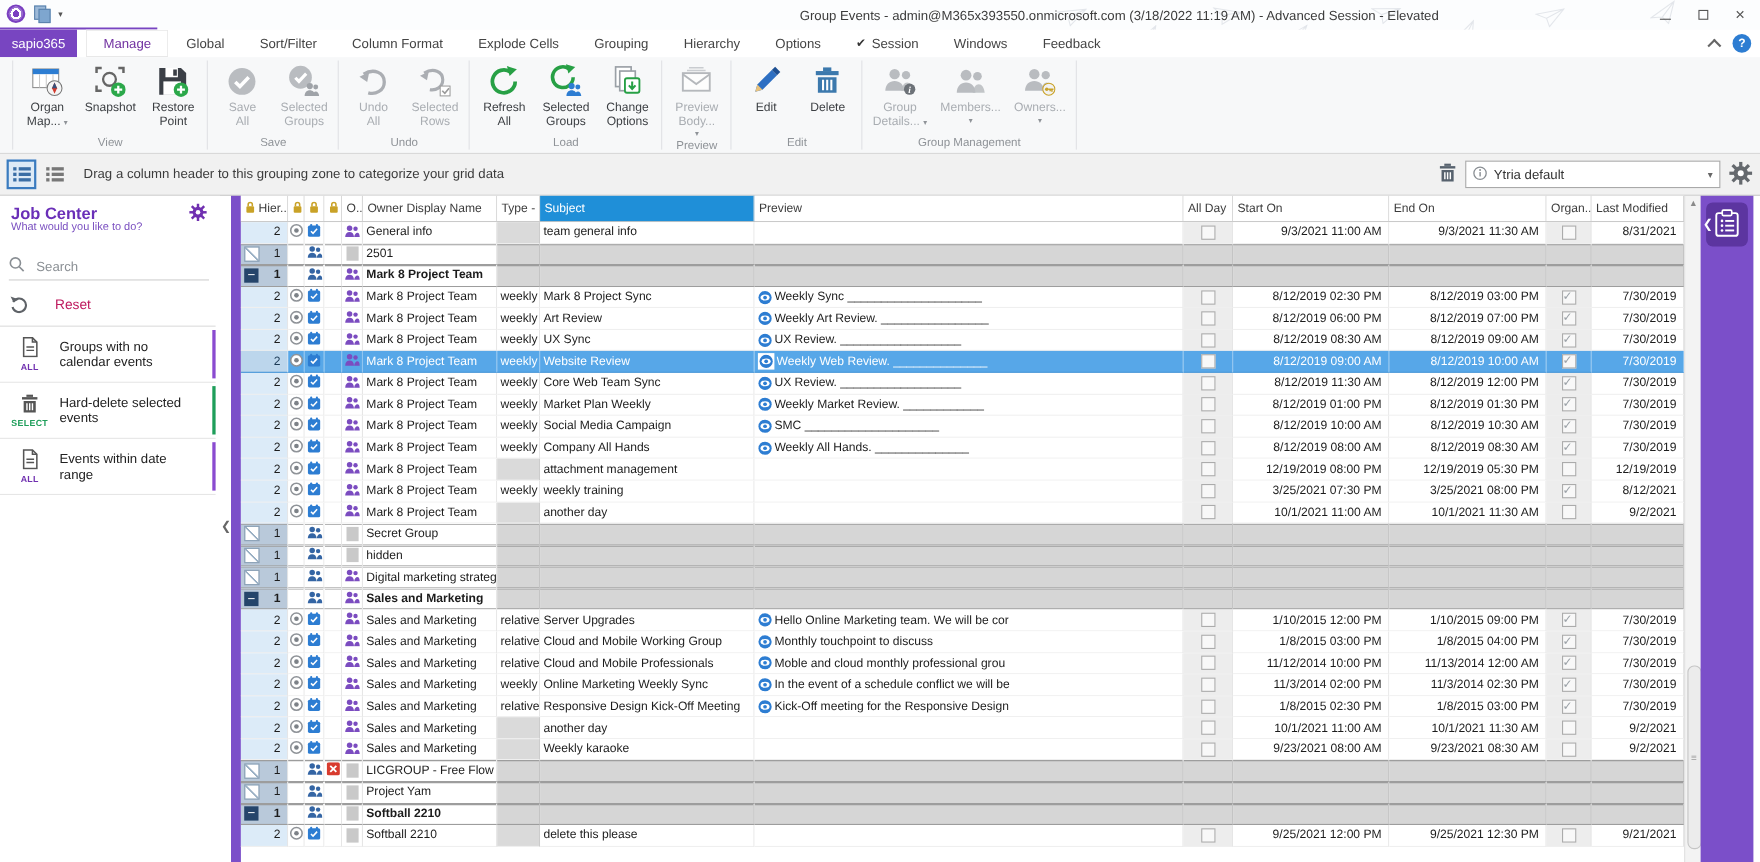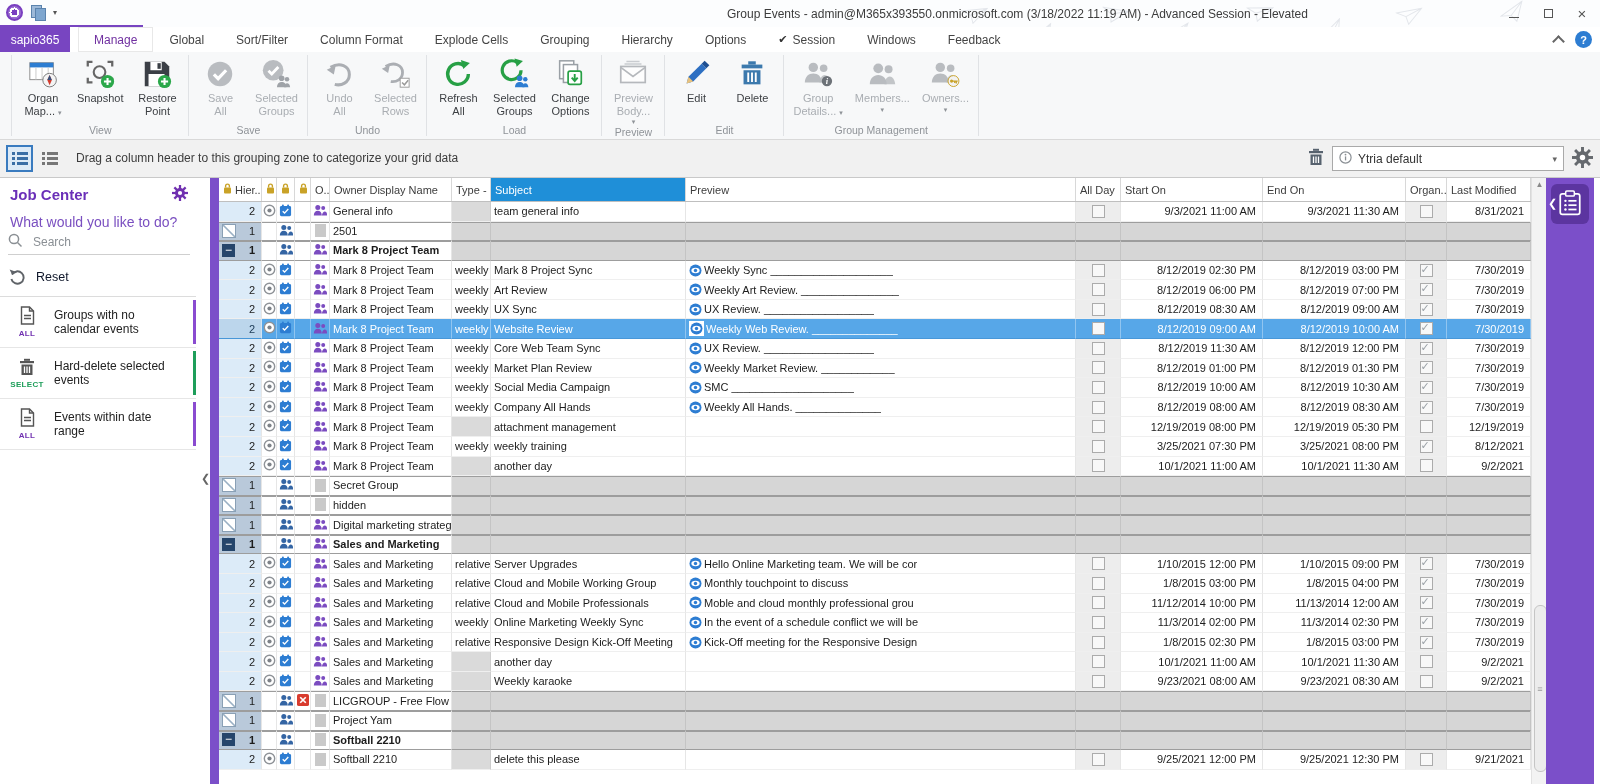--- a/index.html
+++ b/index.html
@@ -62,25 +62,25 @@
   .loglyph .bar{width:11px;height:3px}
   #gbar-hint{position:absolute;left:76px;top:11px;font-size:12px;color:#3c3c3c}
   #gbar-right{position:absolute;right:7px;top:6px;display:flex;align-items:center;gap:8px}
   #view-select{width:232px;height:25px;background:#fff;border:1px solid #a9a9a9;display:flex;
                align-items:center;padding:0 6px;gap:6px;box-sizing:border-box;font-size:12px;color:#333}
   #view-select .dd{margin-left:auto;font-size:9px;color:#666}
   
   #sidebar{left:0;top:178px;width:200px;height:606px;background:#fff}
   #sb-title{position:absolute;left:10px;top:8px;font-size:15px;font-weight:bold;color:#6a2fb8}
   #sb-gear{position:absolute;right:12px;top:7px}
-  #sb-sub{position:absolute;left:10px;top:36px;font-size:14px;color:#7a4fc0}
+  #sb-sub{position:absolute;left:10px;top:23px;font-size:10px;color:#7a4fc0}
   #sb-search{position:absolute;left:8px;top:52px;width:182px;height:24px;display:flex;align-items:center;
              gap:10px;border-bottom:1px solid #cfcfcf;color:#8a8f94;font-size:12px}
-  #sb-reset{position:absolute;left:8px;top:86px;width:182px;height:26px;display:flex;align-items:center;gap:10px;
-            font-size:12.5px;color:#0f172a}
+  #sb-reset{position:absolute;left:8px;top:86px;width:182px;height:26px;display:flex;align-items:center;gap:24px;
+            font-size:12.5px;color:#be185d}
   #sb-sep{position:absolute;left:0;top:118px;width:196px;height:1px;background:#dcdcdc}
   #sb-actions{position:absolute;left:0;top:119px;width:196px}
   .sb-item{position:relative;display:flex;align-items:center;gap:10px;padding:7px 10px 7px 10px;border-bottom:1px solid #e6e6e6;min-height:36px}
   .sb-ic{display:flex;flex-direction:column;align-items:center;width:34px;flex:none}
   .sb-badge{font-size:8px;font-weight:bold;letter-spacing:.3px;margin-top:1px}
   .sb-label{font-size:12px;color:#222;line-height:14px;padding-right:8px}
   .sb-bar{position:absolute;right:0;top:3px;bottom:3px;width:3.5px}
   #sb-collapse{position:absolute;left:201px;top:472px;font-size:11px;color:#666}
   
   #lstrip{left:210px;top:178px;width:9px;height:606px;background:#7b4fc9}
@@ -1164,21 +1164,21 @@
               <path d="M8.9 11.4c.4-2.4 1.6-3.9 3-3.9 1.2 0 2.1 1.4 2.4 3.9z" fill="#7b4cc0"></path>
             </svg></span>
         </div>
     <div class="cell" style="width:122px">
           <span class="">Mark 8 Project Team</span>
         </div>
     <div class="cell" style="width:39px">
           <span>weekly</span>
         </div>
     <div class="cell" style="width:195px">
-          <span>Market Plan Review</span>
+          <span>Market Plan Weekly</span>
         </div>
     <div class="cell" style="width:390px">
           <span class="eyebox">
             <svg width="13" height="13" viewBox="0 0 13 13">
               <circle cx="6.5" cy="6.5" r="6" fill="#2d7dd2"></circle>
               <ellipse cx="6.5" cy="6.5" rx="4.1" ry="2.7" fill="#fff"></ellipse>
               <circle cx="6.5" cy="6.5" r="1.7" fill="#2d7dd2"></circle>
             </svg>
           </span>
           <span class="ptxt">Weekly Market Review. ____________</span>

